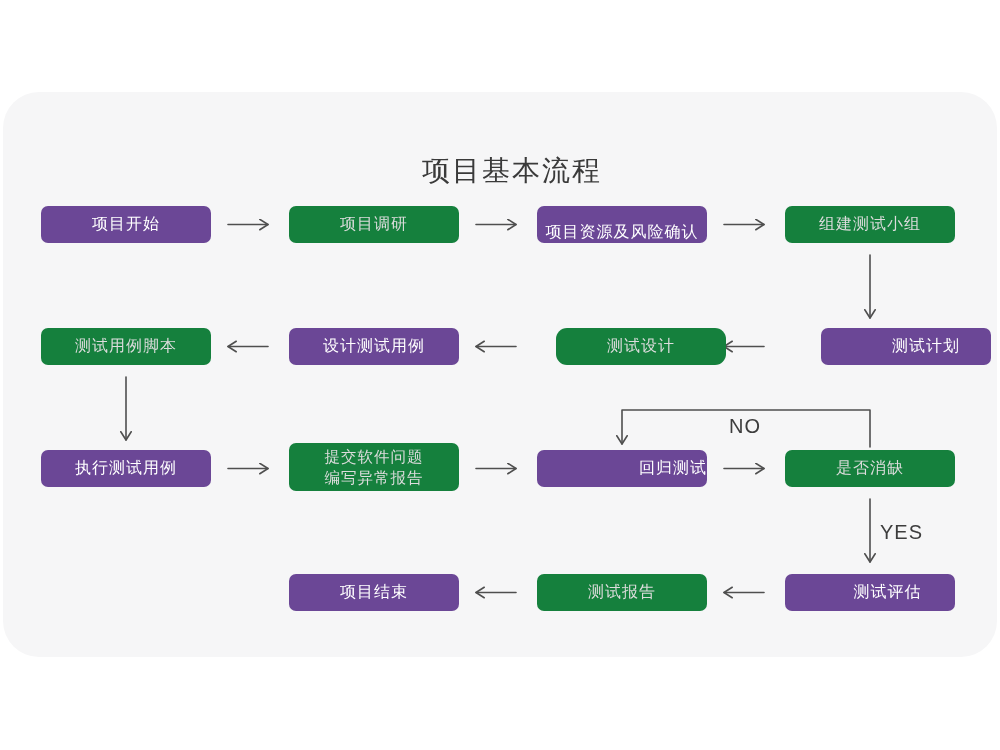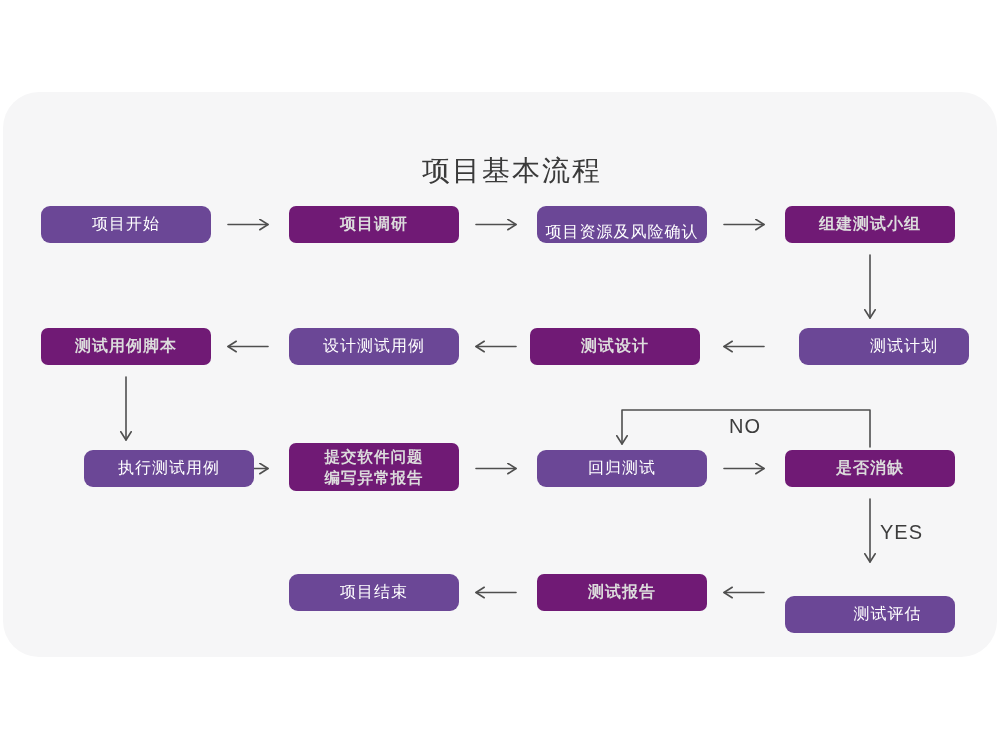--- a/index.html
+++ b/index.html
@@ -25,43 +25,43 @@
     stroke: #4f4f4f; stroke-width: 1.6; fill: none;
     stroke-linecap: round; stroke-linejoin: round;
   }
 
   .node {
     position: absolute; width: 170px; height: 37px; border-radius: 7px;
     display: flex; align-items: center; justify-content: center;
     font-size: 16px; letter-spacing: 1px; box-sizing: border-box;
     white-space: nowrap;
   }
-  .node.purple { background: #6b4796; color: #ffffff; border-radius: 9px; }
-  .node.gray   { background: #701a75; color: #dcdcdc; font-weight: bold; }
+  .node.purple { background: #6b4796; color: #ffffff; }
+  .node.gray   { background: #15803d; color: #dcdcdc; }
   .node.two-line {
     height: 48px; flex-direction: column; justify-content: center;
     line-height: 21px; font-size: 15.5px;
   }
 
   
   .pos-r1c1 { left: 41px;  top: 206px; }
   .pos-r1c2 { left: 289px; top: 206px; }
   .pos-r1c3 { left: 537px; top: 206px; align-items: flex-end; }
   .pos-r1c4 { left: 785px; top: 206px; }
   .pos-r2c1 { left: 41px;  top: 328px; }
   .pos-r2c2 { left: 289px; top: 328px; }
-  .pos-r2c3 { left: 530px; top: 328px; }
-  .pos-r2c4 { left: 799px; top: 328px; padding-left: 40px; }
-  .pos-r3c1 { left: 41px;  top: 450px; margin-left: 43px; }
+  .pos-r2c3 { left: 556px; top: 328px; border-radius: 11px; }
+  .pos-r2c4 { left: 821px; top: 328px; padding-left: 40px; }
+  .pos-r3c1 { left: 41px;  top: 450px; }
   .pos-r3c2 { left: 289px; top: 443px; }
-  .pos-r3c3 { left: 537px; top: 450px; }
+  .pos-r3c3 { left: 537px; top: 450px; justify-content: flex-end; }
   .pos-r3c4 { left: 785px; top: 450px; }
   .pos-r4c2 { left: 289px; top: 574px; }
   .pos-r4c3 { left: 537px; top: 574px; }
-  .pos-r4c4 { left: 785px; top: 596px; padding-left: 35px; }
+  .pos-r4c4 { left: 785px; top: 574px; padding-left: 35px; }
 
   .edge-label {
     position: absolute; font-size: 20px; color: #3d3d3d; letter-spacing: 1px;
   }
   .no-label  { left: 700px; top: 415px; width: 90px; text-align: center; }
   .yes-label { left: 880px; top: 521px; }
 </style>
 </head>
 <body>
 

